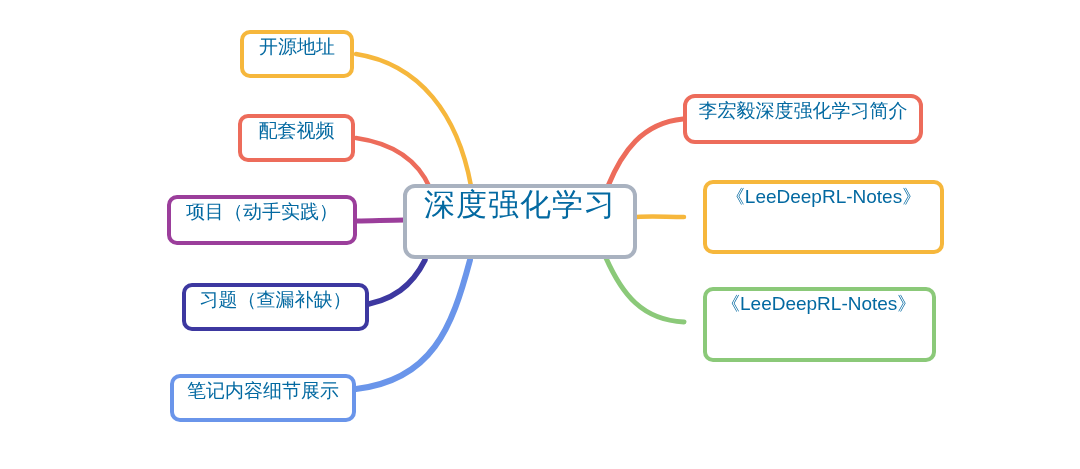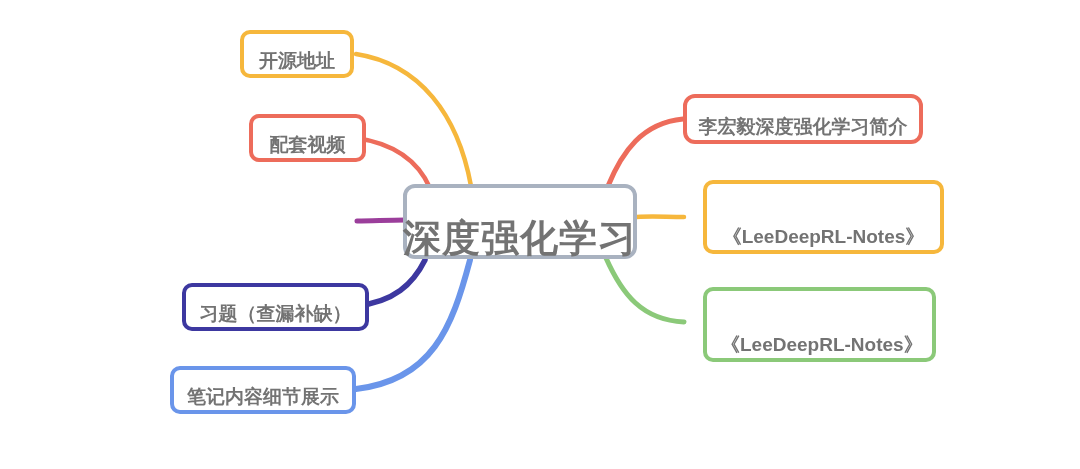--- a/index.html
+++ b/index.html
@@ -5,26 +5,26 @@
   html,body{margin:0;padding:0;}
   body{
     width:1080px;height:469px;position:relative;background:#ffffff;overflow:hidden;
     font-family:"Liberation Sans","DejaVu Sans",sans-serif;
   }
   .canvas{position:absolute;inset:0;width:1080px;height:469px;}
   svg.edges{position:absolute;left:0;top:0;z-index:1;}
   .node{
     position:absolute;z-index:2;box-sizing:border-box;background:#ffffff;
     border:4px solid #999;border-radius:10px;
-    display:flex;align-items:flex-end;justify-content:center;
-    color:#737373;font-weight:bold;font-size:19px;line-height:26px;
+    display:flex;align-items:flex-start;justify-content:center;
+    color:#0369a1;font-weight:normal;font-size:19px;line-height:26px;
     text-align:center;white-space:nowrap;
   }
   .node.center-node{
-    border-radius:12px;font-size:38px;line-height:34px;letter-spacing:1px;
+    border-radius:12px;font-size:31px;line-height:34px;letter-spacing:1px;
   }
   .node.multiline{white-space:normal;margin-left:20px;}
   .node.align-left{justify-content:flex-start;text-align:left;padding-left:14px;}
   
   .pos-open-source{left:240px;top:30px;width:114px;height:48px;}
   .pos-video{left:238px;top:114px;width:117px;height:48px;}
   .pos-project{left:167px;top:195px;width:190px;height:50px;}
   .pos-exercises{left:182px;top:283px;width:187px;height:48px;}
   .pos-note-details{left:170px;top:366px;width:186px;height:48px;}
   .pos-center{left:403px;top:184px;width:234px;height:75px;}
@@ -45,30 +45,33 @@
     <path d="M356,389 C432,380 452,328 470,260" fill="none" stroke-width="6" stroke-linecap="round" stroke="#6A95EA"></path>
     <path d="M608,186 C622,152 642,123 683,119" fill="none" stroke-width="5" stroke-linecap="round" stroke="#ED6C5B"></path>
     <path d="M637,217 C652,216 666,217 684,217" fill="none" stroke-width="4.5" stroke-linecap="round" stroke="#F6B73C"></path>
     <path d="M606,258 C622,294 642,320 684,322" fill="none" stroke-width="5" stroke-linecap="round" stroke="#8BC979"></path>
   </svg>
 
   <div class="node pos-open-source" style="border-color: rgb(246, 183, 60);">
     <span>开源地址</span>
   </div>
 
-  <div class="node pos-video" style="border-color: rgb(237, 108, 91); margin-left: 11px;">
+  <div class="node pos-video" style="border-color: rgb(237, 108, 91);">
     <span>配套视频</span>
   </div>
 
+  <div class="node pos-project" style="border-color: rgb(155, 62, 155);">
+    <span>项目（动手实践）</span>
+  </div>
 
   <div class="node pos-exercises" style="border-color: rgb(61, 56, 160);">
     <span>习题（查漏补缺）</span>
   </div>
 
-  <div class="node pos-note-details" style="border-color: rgb(106, 149, 234);">
+  <div class="node pos-note-details" style="border-color: rgb(106, 149, 234); margin-top: 8px;">
     <span>笔记内容细节展示</span>
   </div>
 
   <div class="node center-node pos-center" style="border-color: rgb(169, 178, 192);">
     <span>深度强化学习</span>
   </div>
 
   <div class="node pos-intro" style="border-color: rgb(237, 108, 91); border-radius: 12px;">
     <span>李宏毅深度强化学习简介</span>
   </div>

